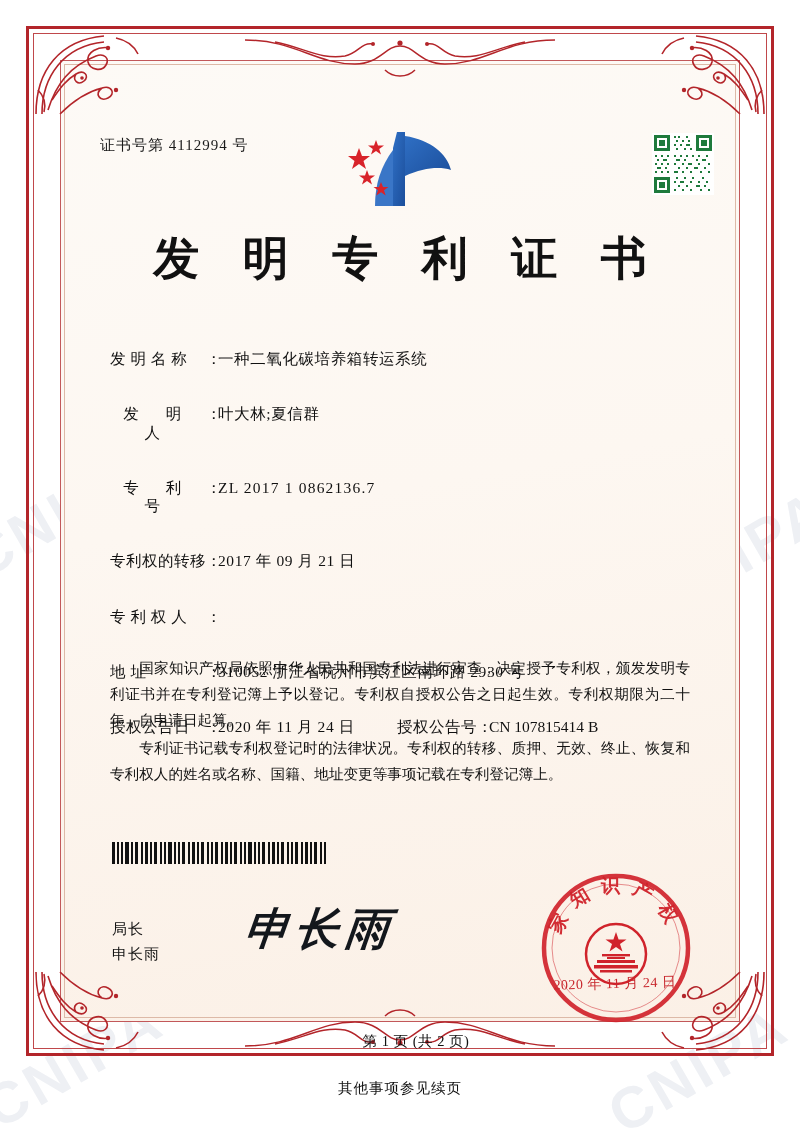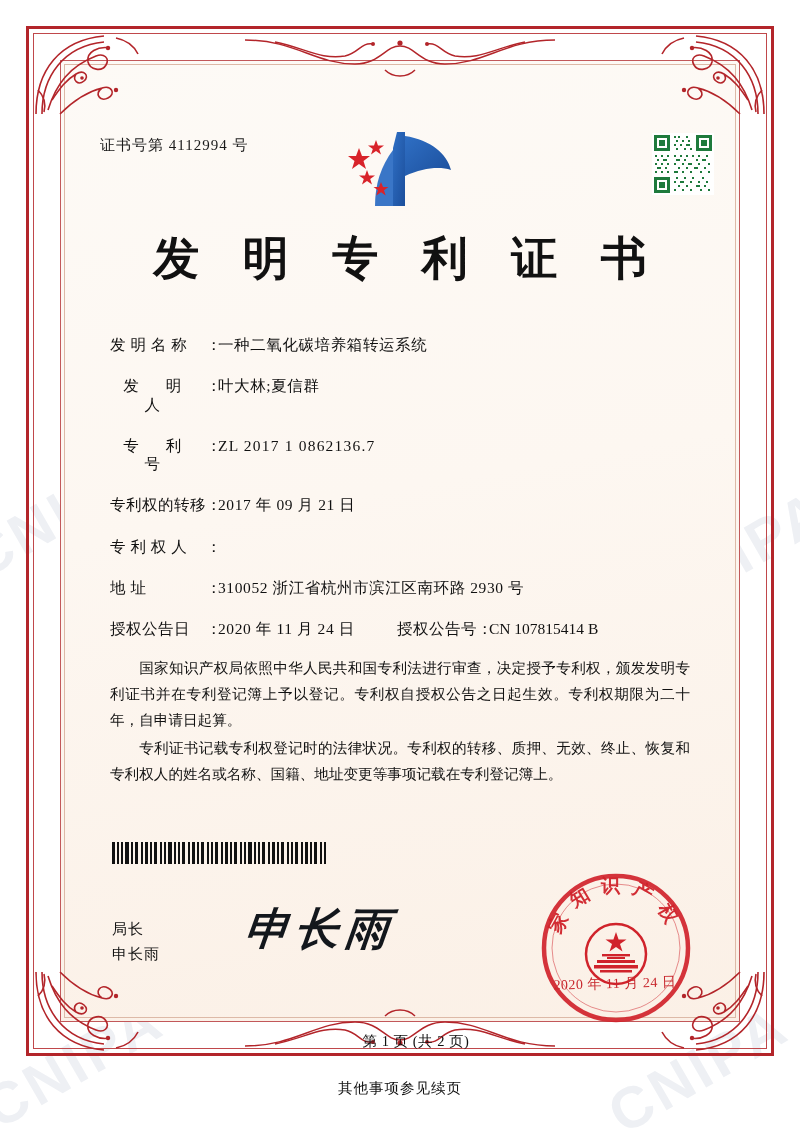--- a/index.html
+++ b/index.html
@@ -145,20 +145,21 @@
   .field {
     display: flex;
     align-items: baseline;
     margin-bottom: 22.5px;
     line-height: 1.2;
   }
   .field .label {
     width: 96px;
     flex: none;
     letter-spacing: 0.5px;
+    margin-top: 14px;
   }
   .field .label.sp2 { letter-spacing: 11.5px; text-align: center; }
   .field .colon { width: 12px; flex:none; }
   .field .value { flex: 1; letter-spacing: 0.6px; }
   .field .value.mono { font-family: "Liberation Serif", serif; letter-spacing: 1.2px;}
   .field .value2 { margin-left: 42px; }
   .inline-pair { display:flex; align-items:baseline; }
   .inline-pair .lbl2 { letter-spacing:0.5px; }
 
   

